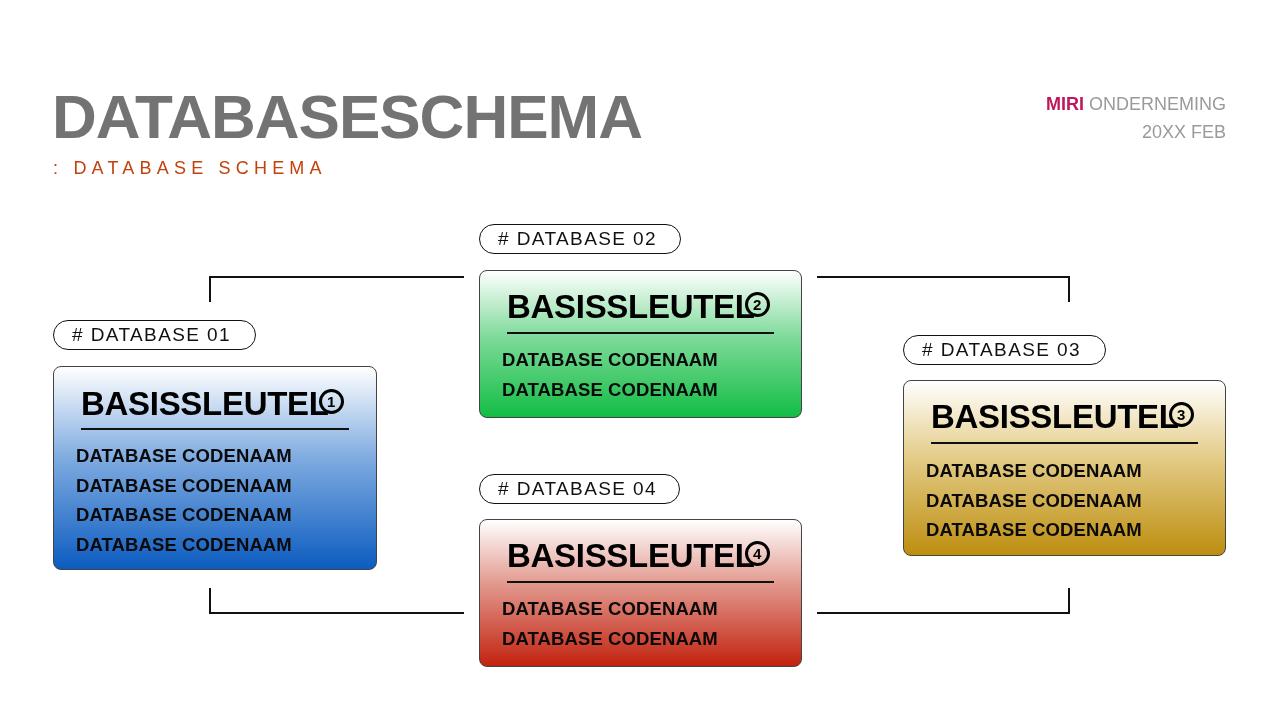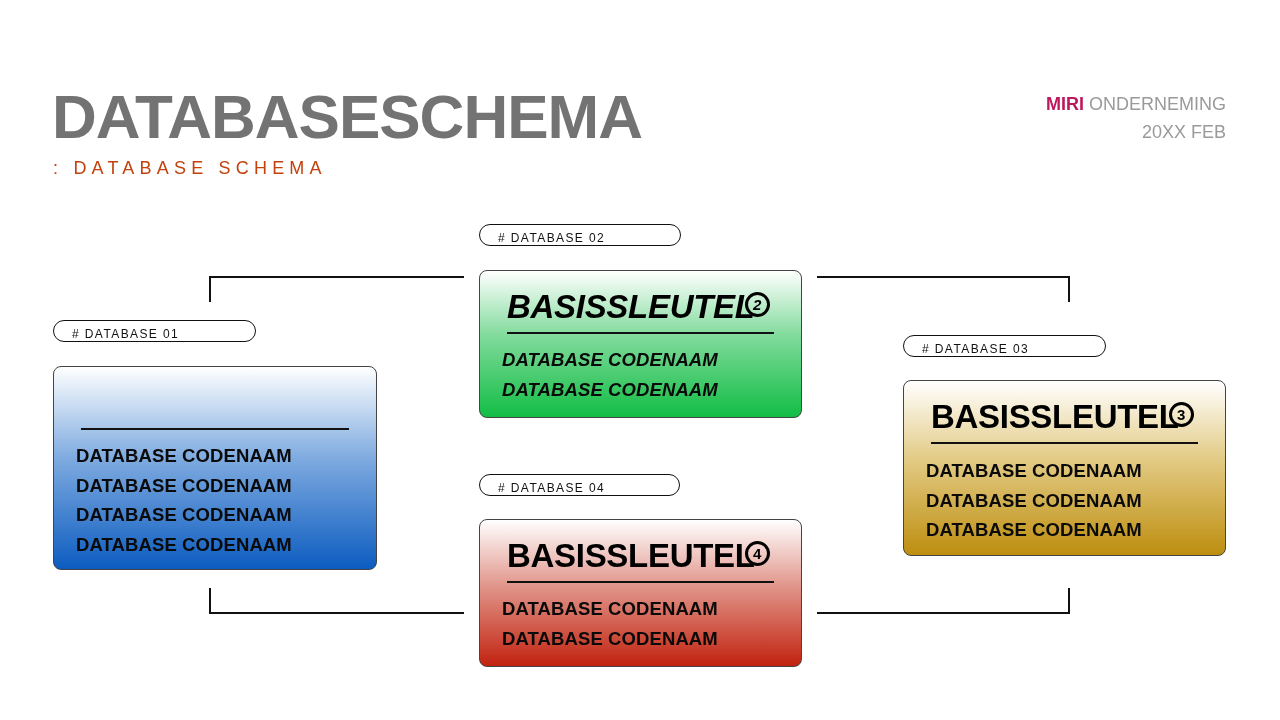--- a/index.html
+++ b/index.html
@@ -23,34 +23,34 @@
     }
     .meta {
       position: absolute; right: 54px; top: 90px; text-align: right;
       font-size: 18px; line-height: 28px; color: #9a9a9a;
     }
     .meta .company-bold { font-weight: 700; color: #be185d; }
 
     .connector { position: absolute; border-color: #111; border-style: solid; border-width: 0; }
 
     .pill {
-      position: absolute; height: 22px;
+      position: absolute; height: 30px;
       border: 1.6px solid #111; border-radius: 15px;
       background: #fff;
-      font-size: 12px; letter-spacing: 1.4px; line-height: 27px;
+      font-size: 19px; letter-spacing: 1.4px; line-height: 27px;
       padding-left: 18px; color: #111;
     }
 
     .card {
       position: absolute;
       border: 1.5px solid #444; border-radius: 8px;
       overflow: hidden;
     }
     .card.blue  { background: linear-gradient(to bottom, #ffffff 0%, #7fabe0 45%, #0c5cc0 100%); }
-    .card.green { background: linear-gradient(to bottom, #ffffff 0%, #7fda9a 45%, #12bd45 100%); font-style: italic; }
+    .card.green { background: linear-gradient(to bottom, #ffffff 0%, #7fda9a 45%, #12bd45 100%); }
     .card.gold  { background: linear-gradient(to bottom, #ffffff 0%, #e3cb85 45%, #bd8e0f 100%); }
     .card.red   { background: linear-gradient(to bottom, #ffffff 0%, #e1968b 45%, #c2220f 100%); }
 
     .card-head {
       position: absolute; left: 27px; right: 27px;
       font-size: 33px; font-weight: 700; line-height: 40px; letter-spacing: -0.3px;
       white-space: nowrap; color: #000;
     }
     .badge {
       display: inline-block; width: 25px; height: 25px;
@@ -81,20 +81,23 @@
     <div>20XX FEB</div>
   </div>
 
   <div class="connector" style="left:209px; top:276px; width:255px; height:26px; border-top-width:2.5px; border-left-width:2.5px;"></div>
   <div class="connector" style="left:817px; top:276px; width:253px; height:26px; border-top-width:2.5px; border-right-width:2.5px;"></div>
   <div class="connector" style="left:209px; top:588px; width:255px; height:26px; border-bottom-width:2.5px; border-left-width:2.5px;"></div>
   <div class="connector" style="left:817px; top:588px; width:253px; height:26px; border-bottom-width:2.5px; border-right-width:2.5px;"></div>
 
   <div class="pill" style="left:53px; top:320px; width:203px;"># DATABASE 01</div>
   <div class="card blue" style="left:53px; top:366px; width:324px; height:204px;">
+    <div class="card-head" style="top:17px;">
+      <span>BASISSLEUTEL</span><span class="badge">1</span>
+    </div>
     <div class="card-rule" style="top:61px;"></div>
     <div class="card-rows" style="top:74px;">
       <div class="card-row">DATABASE CODENAAM</div>
       <div class="card-row">DATABASE CODENAAM</div>
       <div class="card-row">DATABASE CODENAAM</div>
       <div class="card-row">DATABASE CODENAAM</div>
     </div>
   </div>
 
   <div class="pill" style="left:479px; top:224px; width:202px;"># DATABASE 02</div>

